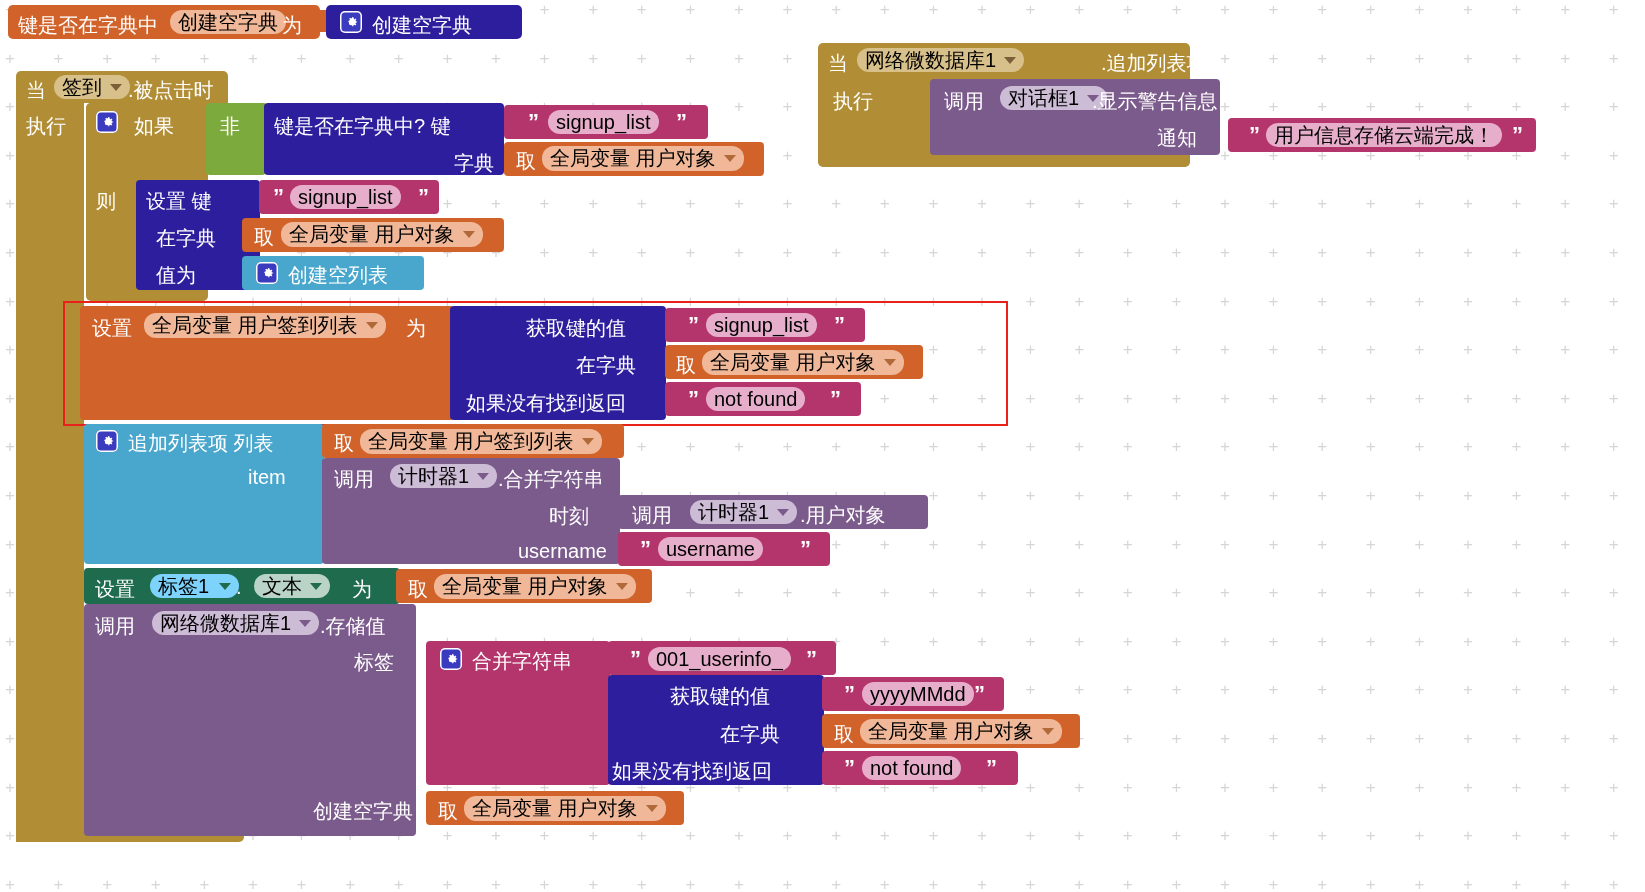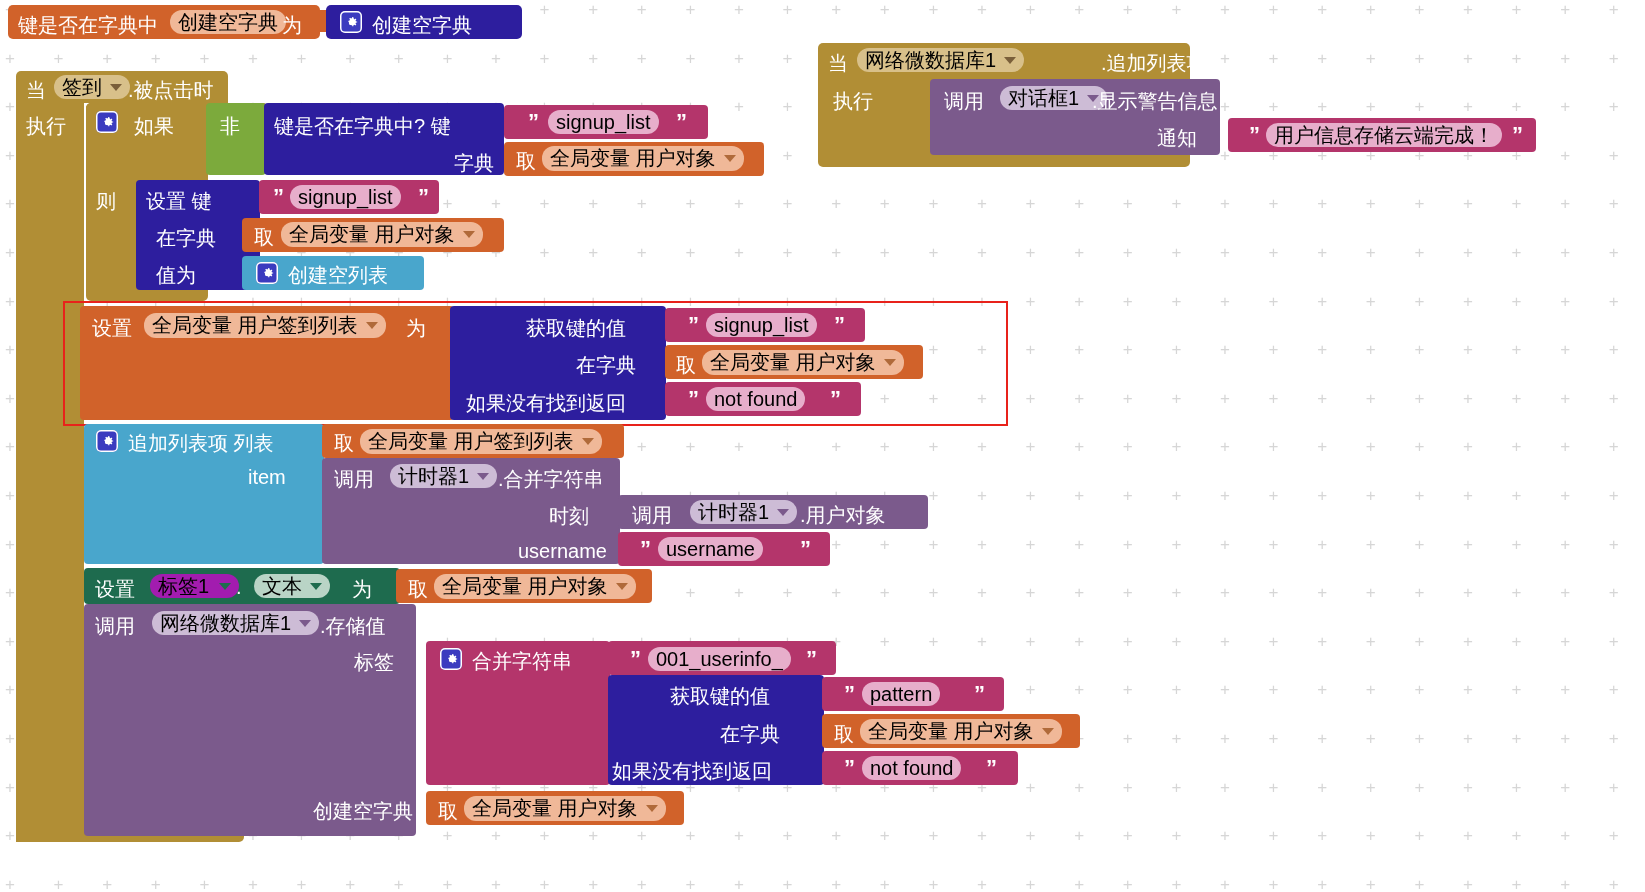--- a/index.html
+++ b/index.html
@@ -865,21 +865,21 @@
 </div>
 <div class="lbl" style="left:800px;top:502px;">.用户对象</div>
 
 <div class="blk" style="left:618px;top:532px;width:212px;height:34px;background:#b4356b;border-radius:4px;"></div>
 <div class="q" style="left:640px;top:536px;">”</div>
 <div class="field" style="left:658px;top:537px;height:24px;background:#e7aecb;">username</div>
 <div class="q" style="left:800px;top:536px;">”</div>
 
 <div class="blk" style="left:84px;top:568px;width:316px;height:36px;background:#1e6b4e;border-radius:4px;"></div>
 <div class="lbl" style="left:95px;top:576px;">设置</div>
-<div class="field" style="left:150px;top:574px;height:24px;background:#a21caf;gap:8px;">
+<div class="field" style="left:150px;top:574px;height:24px;background:#7dd3fc;gap:8px;">
   <span>标签1</span>
   <span class="caret v3" style="border-top-color:#1e6b4e;"></span>
 </div>
 <div class="lbl" style="left:236px;top:576px;">.</div>
 <div class="field" style="left:254px;top:574px;height:24px;background:#b9d4c6;">
   <span>文本</span>
   <span class="caret v3" style="border-top-color:#1e6b4e;"></span>
 </div>
 <div class="lbl" style="left:352px;top:576px;">为</div>
 
@@ -914,21 +914,21 @@
 <div class="field" style="left:648px;top:647px;height:24px;background:#e7aecb;">001_userinfo_</div>
 <div class="q" style="left:806px;top:646px;">”</div>
 
 <div class="blk" style="left:608px;top:675px;width:216px;height:110px;background:#2d1e9e;border-radius:4px;"></div>
 <div class="lbl" style="left:670px;top:683px;">获取键的值</div>
 <div class="lbl" style="left:720px;top:721px;">在字典</div>
 <div class="lbl" style="left:612px;top:758px;">如果没有找到返回</div>
 
 <div class="blk" style="left:822px;top:677px;width:182px;height:34px;background:#b4356b;border-radius:4px;"></div>
 <div class="q" style="left:844px;top:681px;">”</div>
-<div class="field" style="left:862px;top:682px;height:24px;background:#e7aecb;">pattern</div>
+<div class="field" style="left:862px;top:682px;height:24px;background:#e7aecb;">yyyyMMdd</div>
 <div class="q" style="left:974px;top:681px;">”</div>
 
 <div class="blk" style="left:822px;top:714px;width:258px;height:34px;background:#d1622a;border-radius:4px;"></div>
 <div class="lbl" style="left:834px;top:721px;">取</div>
 <div class="field" style="left:860px;top:719px;height:25px;background:#f0b898;">
   <span>全局变量 用户对象</span>
   <span class="caret" style="border-top-color:#b06a3a;"></span>
 </div>
 
 <div class="blk" style="left:822px;top:751px;width:196px;height:34px;background:#b4356b;border-radius:4px;"></div>

